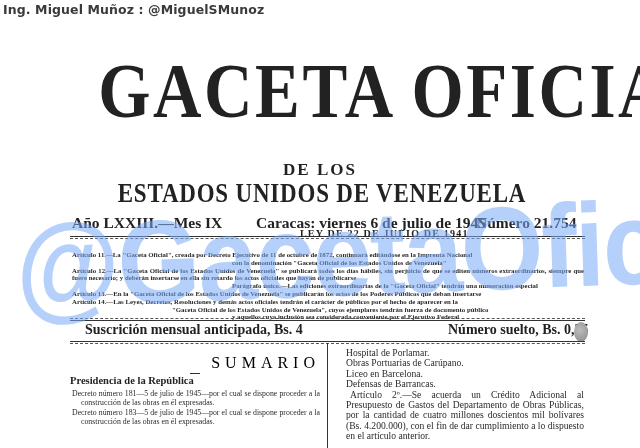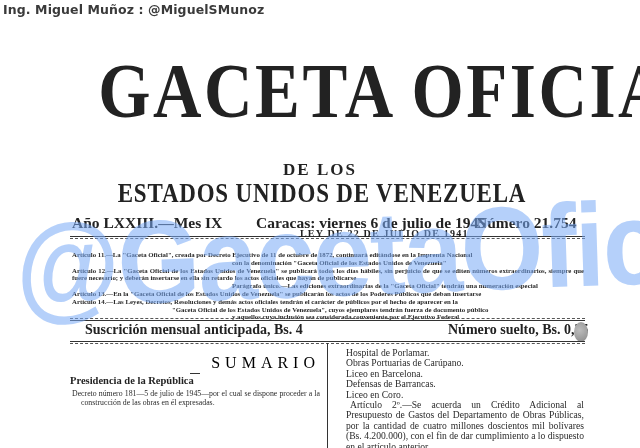--- a/index.html
+++ b/index.html
@@ -255,24 +255,24 @@
 <div class="rule dashed" style="top:343px; left:70px; width:515px;"></div>
 
 <div class="col-divider"></div>
 
 <div class="sumario-title">SUMARIO</div>
 <div class="sumario-dash"></div>
 <div class="presidencia">Presidencia de la República</div>
 
 <div class="decrees">
   <p>Decreto número 181—5 de julio de 1945—por el cual se dispone proceder a la construcción de las obras en él expresadas.</p>
+  <p>Decreto número 183—5 de julio de 1945—por el cual se dispone proceder a la construcción de las obras en él expresadas.</p>
 </div>
 
 <div class="right-col">
   <p>Hospital de Porlamar.</p>
   <p>Obras Portuarias de Carúpano.</p>
   <p>Liceo en Barcelona.</p>
   <p>Defensas de Barrancas.</p>
-  <p>Liceo en Coro.</p>
   <p class="para" style="text-indent:4px;">Artículo 2º.—Se acuerda un Crédito Adicional al Presupuesto de Gastos del Departamento de Obras Públicas, por la cantidad de cuatro millones doscientos mil bolívares (Bs. 4.200.000), con el fin de dar cumplimiento a lo dispuesto en el artículo anterior.</p>
 </div>
 
 <div class="watermark"><span>@GacetaOficial</span></div>
 
 </body></html>

